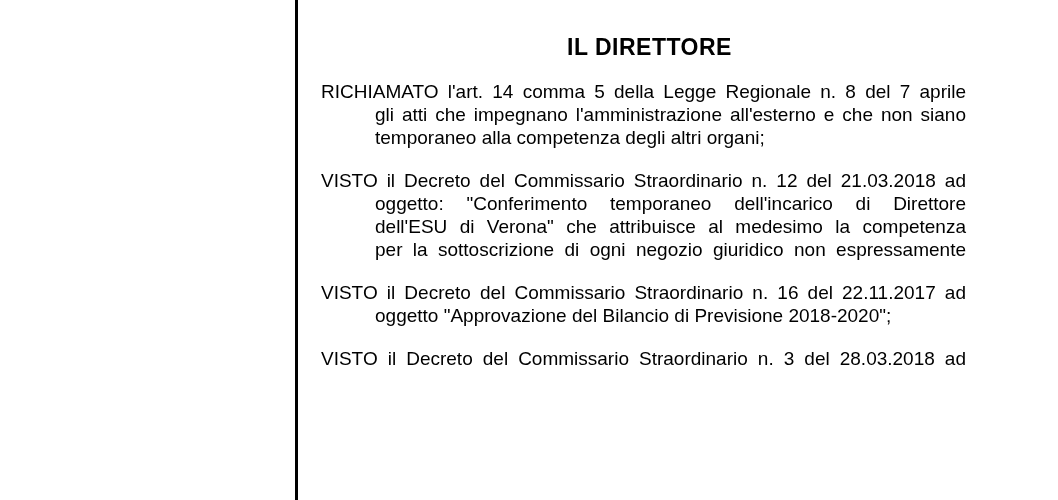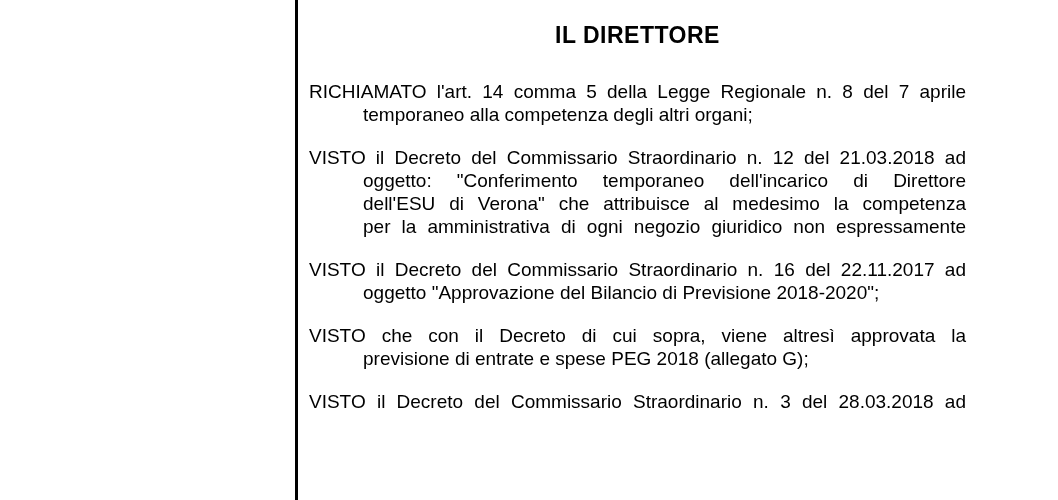--- a/index.html
+++ b/index.html
@@ -29,37 +29,37 @@
     left: 309px;
     top: 0;
     width: 657px;
     height: 500px;
   }
   .title {
     position: absolute;
     top: 22px;
     left: 0;
     width: 100%;
-    margin: 0;
+    margin: 12px;
     text-align: center;
     font-size: 23px;
     line-height: 26px;
     font-weight: bold;
     letter-spacing: 0.5px;
   }
   .paras {
     position: absolute;
     top: 80px;
     left: 0;
     width: 100%;
     font-size: 19px;
     line-height: 23px;
   }
   .para {
-    margin: 0 0 20px 0;
+    margin: 0 0 20px 12px;
   }
   .line {
     text-align: justify;
   }
   .line.jfull {
     text-align-last: justify;
     -moz-text-align-last: justify;
   }
   .line.indent {
     padding-left: 54px;
@@ -71,39 +71,36 @@
 <div class="page">
   <div class="vrule"></div>
 
   <div class="content">
     <h1 class="title">IL DIRETTORE</h1>
 
     <div class="paras">
 
       <div class="para">
         <div class="line jfull">RICHIAMATO l'art. 14 comma 5 della Legge Regionale n. 8 del 7 aprile</div>
+        <div class="line jfull indent">gli atti che impegnano l'amministrazione all'esterno e che non siano</div>
         <div class="line indent">temporaneo alla competenza degli altri organi;</div>
       </div>
 
       <div class="para">
         <div class="line jfull">VISTO il Decreto del Commissario Straordinario n. 12 del 21.03.2018 ad</div>
         <div class="line jfull indent">oggetto: "Conferimento temporaneo dell'incarico di Direttore</div>
         <div class="line jfull indent">dell'ESU di Verona" che attribuisce al medesimo la competenza</div>
-        <div class="line jfull indent">per la amministrativa di ogni negozio giuridico non espressamente</div>
+        <div class="line jfull indent">per la sottoscrizione di ogni negozio giuridico non espressamente</div>
       </div>
 
       <div class="para">
         <div class="line jfull">VISTO il Decreto del Commissario Straordinario n. 16 del 22.11.2017 ad</div>
         <div class="line indent">oggetto "Approvazione del Bilancio di Previsione 2018-2020";</div>
       </div>
 
-      <div class="para">
-        <div class="line jfull">VISTO che con il Decreto di cui sopra, viene altresì approvata la</div>
-        <div class="line indent">previsione di entrate e spese PEG 2018 (allegato G);</div>
-      </div>
 
       <div class="para">
         <div class="line jfull">VISTO il Decreto del Commissario Straordinario n. 3 del 28.03.2018 ad</div>
       </div>
 
     </div>
   </div>
 </div>
 
 </body></html>

